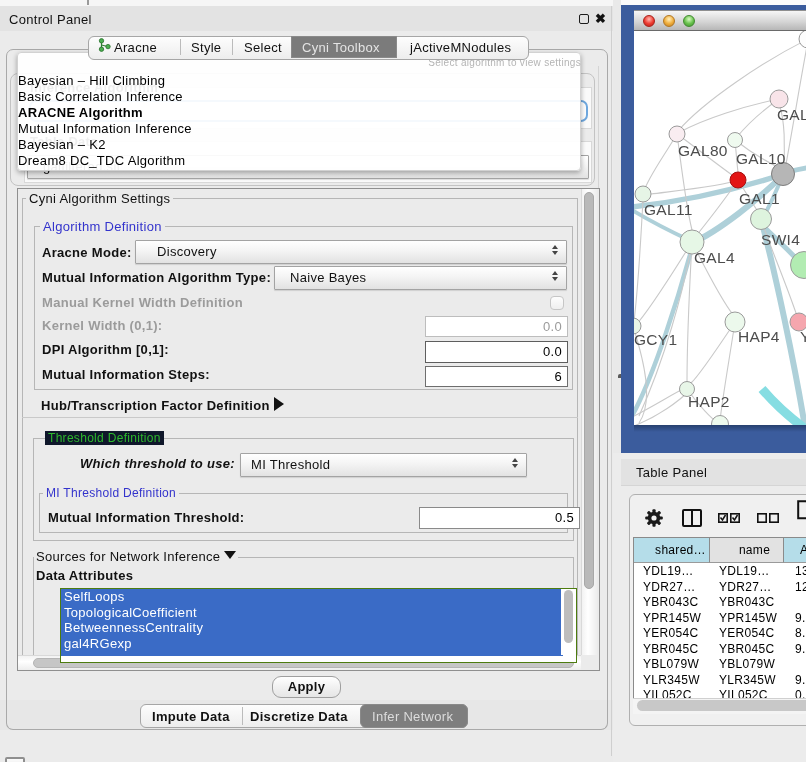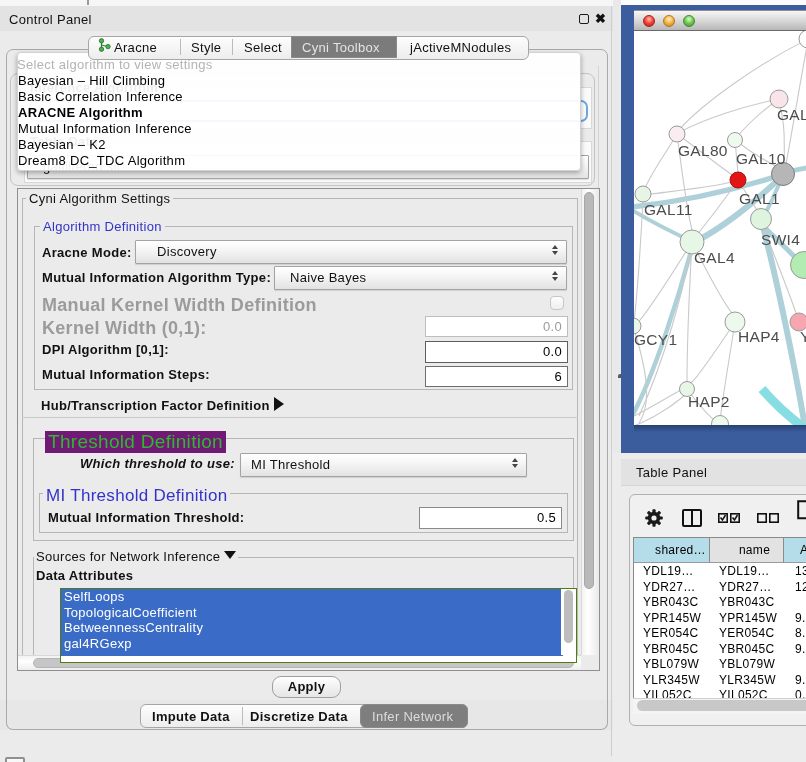--- a/index.html
+++ b/index.html
@@ -1,21 +1,21 @@
 <!DOCTYPE html>
 <html><head>
 <meta charset="utf-8">
 <style>
   html,body{margin:0;padding:0;}
   body{width:806px;height:762px;overflow:hidden;position:relative;
        background:#ebebeb;font-family:"Liberation Sans",sans-serif;letter-spacing:0.3px;}
   .abs{position:absolute;}
   .b{font-weight:bold;}
   .lbl{font-size:13px;color:#111;white-space:nowrap;}
-  .glbl{font-size:18px;color:#9b9b9b;white-space:nowrap;}
+  .glbl{font-size:13px;color:#9b9b9b;white-space:nowrap;}
   .combo{position:absolute;border:1px solid #a3a3a3;border-radius:1px;
     background:linear-gradient(#ffffff,#f4f4f4 45%,#e2e2e2);
     box-shadow:0 1px 1px rgba(0,0,0,0.12);}
   .combo .ct{position:absolute;left:15px;top:3px;font-size:13px;color:#111;}
   .carr{position:absolute;right:7px;width:7px;font-size:0;}
   .carr div{width:0;height:0;border-left:3.5px solid transparent;border-right:3.5px solid transparent;}
   .up{border-bottom:4.5px solid #444;margin-bottom:2px;}
   .dn{border-top:4.5px solid #444;}
   .inp{position:absolute;background:#fff;font-size:13px;text-align:right;}
   .inp span{position:absolute;right:5px;top:2px;}
@@ -39,21 +39,21 @@
 <div class="abs" style="left:24px;top:87px;width:568px;height:42px;background:#fafafa;border:1px solid #d8d8d8;box-sizing:border-box;"></div>
 <div class="abs lbl b" style="left:30px;top:80px;">Inference Algorithm</div>
 <div class="abs" style="left:29px;top:100px;width:559px;height:22px;border:2.5px solid #6ea7dd;border-radius:7px;background:#fdfdfd;box-sizing:border-box;"></div>
 <div class="abs" style="left:24px;top:141px;width:568px;height:42px;background:#fafafa;border:1px solid #d8d8d8;box-sizing:border-box;"></div>
 <div class="abs lbl b" style="left:30px;top:134px;">Table Data</div>
 <div class="combo" style="left:27px;top:155px;width:560px;height:22px;">
     <span class="ct">galfiltered.sif</span>
   </div>
 
 <div class="abs" id="popup" style="left:17px;top:52px;width:564px;height:119px;background:rgba(255,255,255,0.93);border:1px solid #d2d2d2;border-radius:4px;box-shadow:0 2px 5px rgba(0,0,0,0.32);box-sizing:border-box;"></div>
-<div class="abs" style="left:17px;top:57px;width:564px;text-align:left;font-size:13px;color:#b4b4b4;">Select algorithm to view settings</div>
+<div class="abs" style="left:17px;top:57px;width:564px;text-align:right;font-size:10px;color:#b4b4b4;">Select algorithm to view settings</div>
 <div class="abs" style="left:18px;top:73px;font-size:13px;color:#000;line-height:16px;">
 Bayesian – Hill Climbing<br>
 Basic Correlation Inference<br>
 <span class="b">ARACNE Algorithm</span><br>
 Mutual Information Inference<br>
 Bayesian – K2<br>
 Dream8 DC_TDC Algorithm
 </div>
 
 <div class="abs" id="toptabs" style="left:88px;top:36px;width:439px;height:22px;border:1px solid #a6a6a6;border-radius:6px;background:linear-gradient(#fdfdfd,#ededed);"></div>
@@ -117,34 +117,34 @@
 <div class="abs lbl b" style="left:42px;top:367px;">Mutual Information Steps:</div>
 <div class="inp" style="left:425px;top:366px;width:143px;height:21px;border:1px solid #6e6e6e;box-sizing:border-box;">
     <span>6</span>
   </div>
 
 <div class="abs lbl b" style="left:41px;top:398px;">Hub/Transcription Factor Definition</div>
 <div class="abs" style="left:274px;top:397px;width:0;height:0;border-top:7px solid transparent;border-bottom:7px solid transparent;border-left:10px solid #111;"></div>
 <div class="abs" style="left:22px;top:417px;width:556px;height:1px;background:#c9c9c9;"></div>
 
 <div class="abs" style="left:33px;top:438px;width:541px;height:103px;border:1px solid #b6b6b6;box-sizing:border-box;"></div>
-<div class="abs" style="left:45px;top:431px;background:#701a75;padding:0 3px;font-size:19px;color:#2db82d;">Threshold Definition</div>
+<div class="abs" style="left:45px;top:431px;background:#0f172a;padding:0 3px;font-size:12px;color:#2db82d;">Threshold Definition</div>
 <div class="abs lbl b" style="left:80px;top:456px;font-style:italic;">Which threshold to use:</div>
 <div class="combo" style="left:240px;top:453px;width:285px;height:22px;">
   <span class="ct" style="left:10px;">MI Threshold</span>
   <span class="carr" style="top:4px;">
       <div class="up"></div>
       <div class="dn"></div>
     </span>
 </div>
 
 <div class="abs" style="left:39px;top:493px;width:529px;height:40px;border:1px solid #b6b6b6;box-sizing:border-box;"></div>
-<div class="abs" style="left:43px;top:486px;background:#ebebeb;padding:0 3px;font-size:17px;color:#3333cc;">MI Threshold Definition</div>
+<div class="abs" style="left:43px;top:486px;background:#ebebeb;padding:0 3px;font-size:12px;color:#3333cc;">MI Threshold Definition</div>
 <div class="abs lbl b" style="left:48px;top:510px;">Mutual Information Threshold:</div>
-<div class="inp" style="left:419px;top:507px;width:143px;height:22px;border:1px solid #8a8a8a;box-sizing:border-box;">
+<div class="inp" style="left:419px;top:507px;width:161px;height:22px;border:1px solid #8a8a8a;box-sizing:border-box;">
     <span>0.5</span>
   </div>
 
 <div class="abs" style="left:33px;top:557px;width:541px;height:98px;border:1px solid #b6b6b6;border-bottom:none;box-sizing:border-box;"></div>
 <div class="abs lbl" style="left:34px;top:549px;background:#ebebeb;padding:0 2px;">Sources for Network Inference <span style="display:inline-block;width:0;height:0;border-left:6px solid transparent;border-right:6px solid transparent;border-top:8px solid #111;vertical-align:2px;"></span></div>
 <div class="abs lbl b" style="left:36px;top:568px;">Data Attributes</div>
 
 <div class="abs" style="left:60px;top:588px;width:517px;height:75px;background:#fff;border:1px solid #4d7c0f;box-sizing:border-box;overflow:hidden;">
   <div style="position:absolute;left:0;top:0;width:502px;height:67px;background:#3a6bc6;color:#fff;font-size:13px;line-height:15.7px;padding-left:3px;box-sizing:border-box;">SelfLoops<br>TopologicalCoefficient<br>BetweennessCentrality<br>gal4RGexp</div>
   <div style="position:absolute;right:1px;top:0;width:14px;height:66px;background:#fff;"></div>

